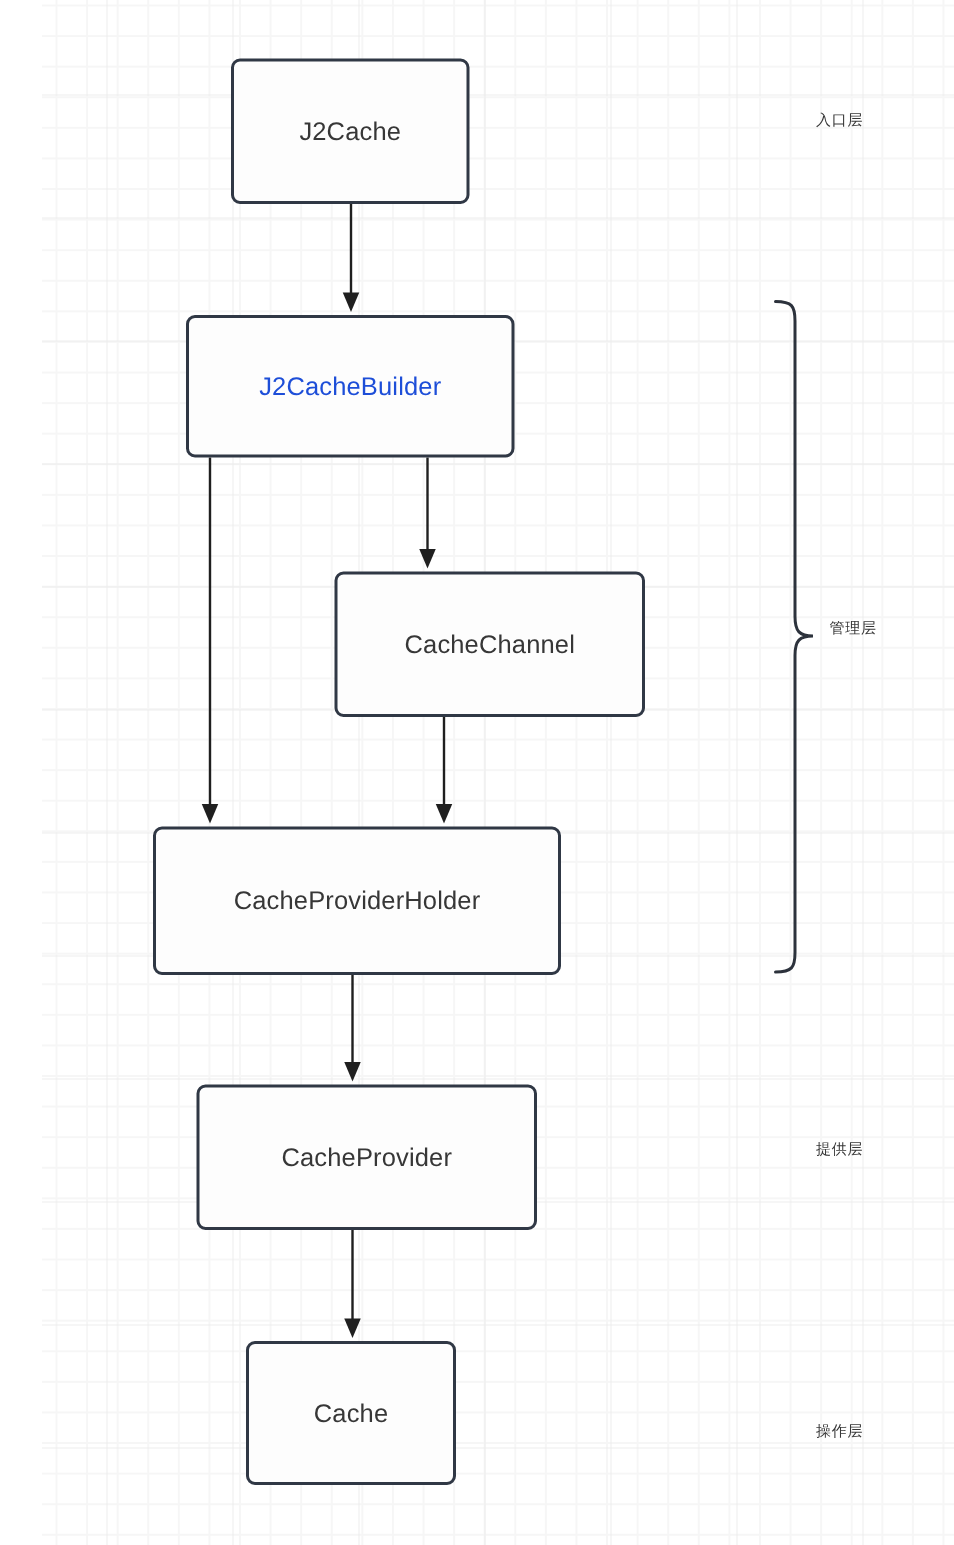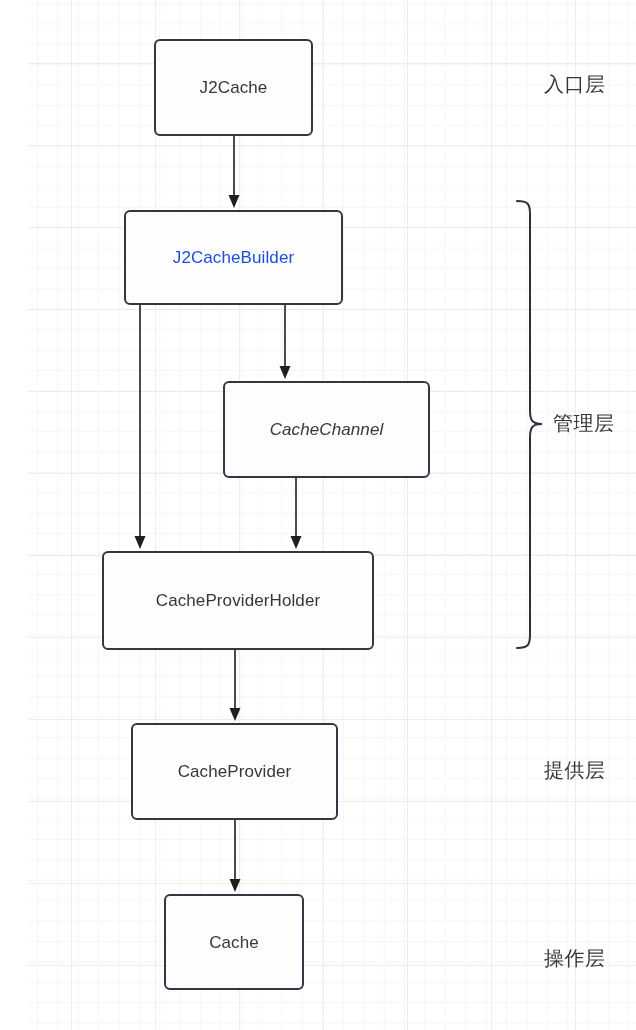--- a/index.html
+++ b/index.html
@@ -52,26 +52,25 @@
   }
   .node-label {
     font-size: 17px;
     color: #373737;
     line-height: 1;
     white-space: nowrap;
     letter-spacing: 0.1px;
   }
   .layer-label {
     position: absolute;
-    font-size: 20px;
+    font-size: 10px;
     color: #3a3a3a;
     line-height: 1;
     white-space: nowrap;
     letter-spacing: 0.5px;
-    font-family: Liberation Mono, monospace;
   }
 </style>
 </head>
 <body>
 
 <div id="canvas">
 
   <svg id="edges" viewBox="0 0 636 1030" width="636" height="1030">
     <defs>
       <marker id="arrowhead" markerWidth="10" markerHeight="12" refX="1" refY="6" orient="auto" markerUnits="userSpaceOnUse">
@@ -103,26 +102,26 @@
   </svg>
 
   <div id="node-layer">
       <div class="node" style="left: 126px; top: 39px; width: 159px; height: 97px; border-color: rgb(48, 56, 69); background: rgb(253, 253, 253);">
         <span class="node-label" style="color: rgb(55, 55, 55);">J2Cache</span>
       </div>
       <div class="node" style="left: 96px; top: 210px; width: 219px; height: 95px; border-color: rgb(48, 56, 69); background: rgb(253, 253, 253);">
         <span class="node-label" style="color: #1d4ed8;">J2CacheBuilder</span>
       </div>
       <div class="node" style="left: 195px; top: 381px; width: 207px; height: 97px; border-color: rgb(48, 56, 69); background: rgb(253, 253, 253);">
-        <span class="node-label" style="color: rgb(55, 55, 55); font-style: italic;">CacheChannel</span>
+        <span class="node-label" style="color: rgb(55, 55, 55);">CacheChannel</span>
       </div>
       <div class="node" style="left: 74px; top: 551px; width: 272px; height: 99px; border-color: rgb(48, 56, 69); background: rgb(253, 253, 253);">
         <span class="node-label" style="color: rgb(55, 55, 55);">CacheProviderHolder</span>
       </div>
-      <div class="node" style="left: 103px; top: 723px; width: 207px; height: 97px; border-color: rgb(48, 56, 69); background: rgb(253, 253, 253);">
+      <div class="node" style="left: 103px; top: 723px; width: 227px; height: 97px; border-color: rgb(48, 56, 69); background: rgb(253, 253, 253);">
         <span class="node-label" style="color: rgb(55, 55, 55);">CacheProvider</span>
       </div>
       <div class="node" style="left: 136px; top: 894px; width: 140px; height: 96px; border-color: rgb(48, 56, 69); background: rgb(253, 253, 253);">
         <span class="node-label" style="color: rgb(55, 55, 55);">Cache</span>
       </div>
     </div>
   <div id="label-layer">
       <div class="layer-label" style="left: 516px; top: 76px; color: rgb(55, 55, 55);">入口层</div>
       <div class="layer-label" style="left: 525px; top: 415px; color: rgb(55, 55, 55);">管理层</div>
       <div class="layer-label" style="left: 516px; top: 762px; color: rgb(55, 55, 55);">提供层</div>

